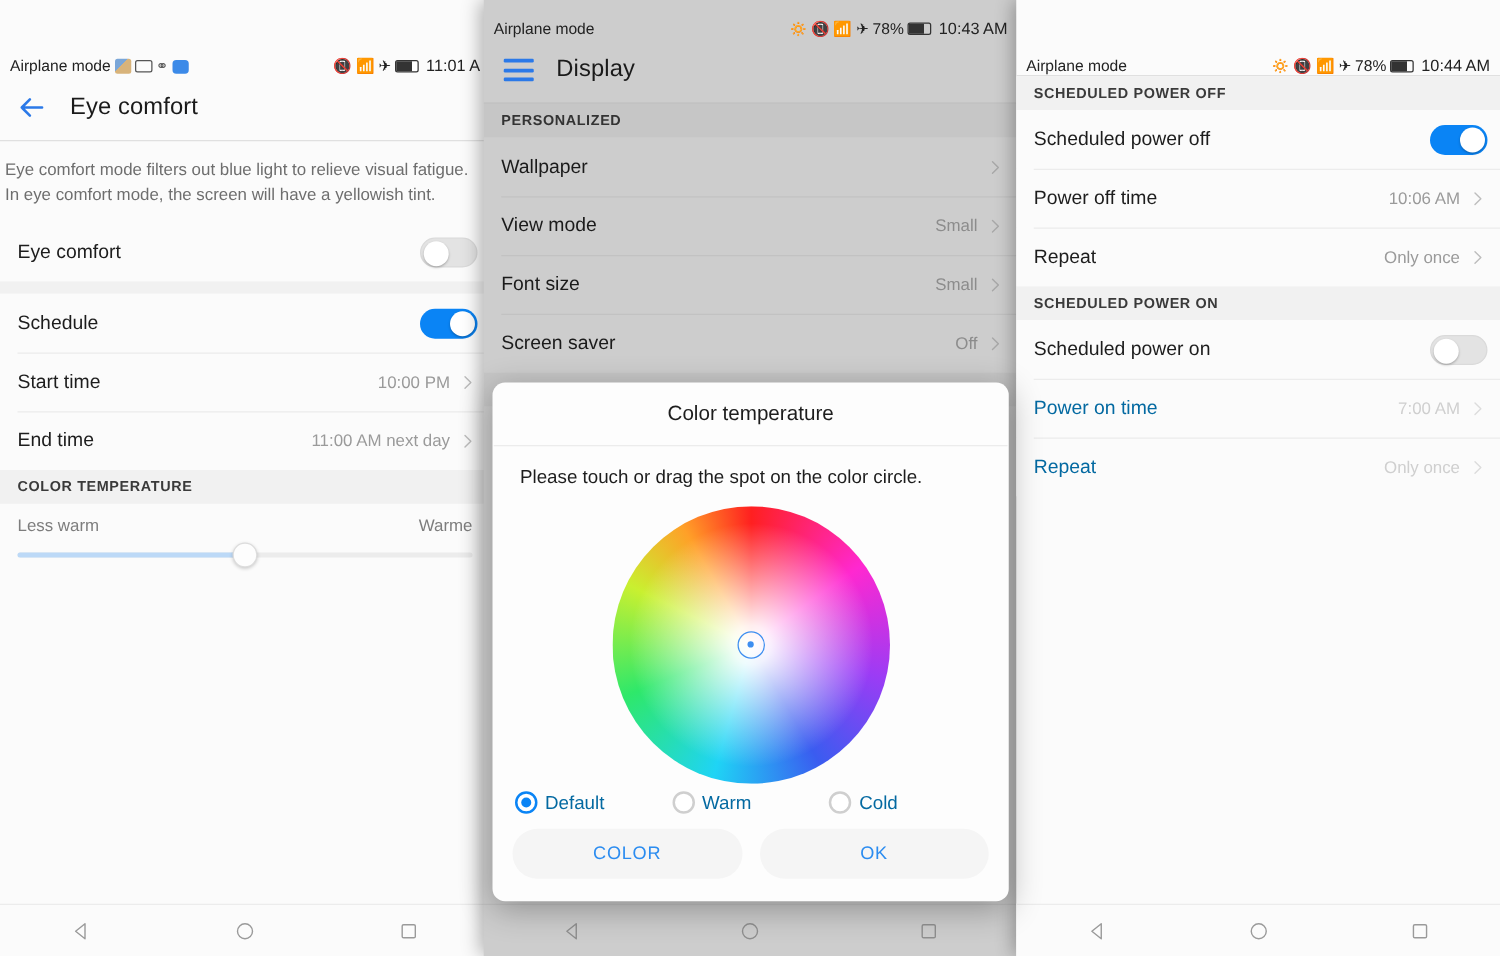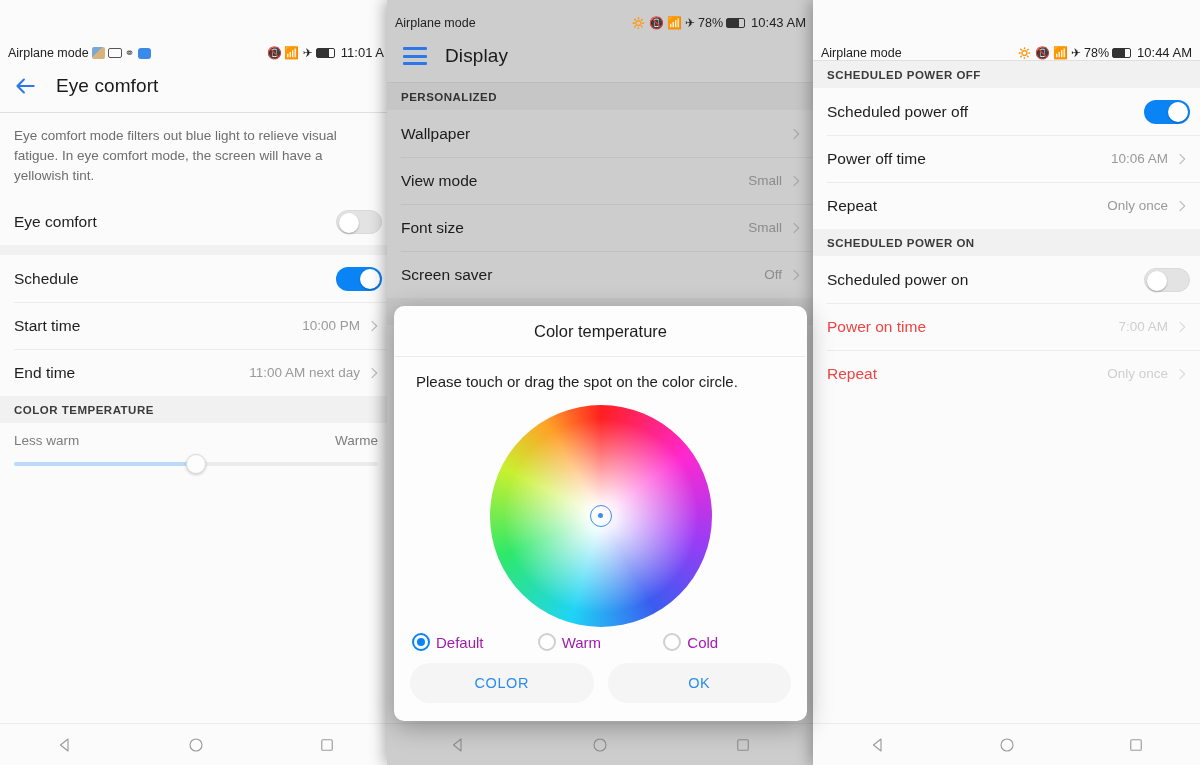--- a/index.html
+++ b/index.html
@@ -33,35 +33,35 @@
 
   .divider-strong { height:1px; background:#e0e0e0; }
 
   .section-head {
     background: #f1f1f1; color: #3a3a3a;
     font-size: 11.5px; font-weight: bold; letter-spacing: .5px;
     padding: 8px 14px 7px 14px;
   }
   .desc {
     font-size: 13.5px; color: #6e6e6e; line-height: 20px;
-    padding: 13px 14px 12px 14px;
+    padding: 13px 14px 12px 4px;
   }
 
   .row {
     display: flex; align-items: center;
     height: 47px; padding: 0 10px 0 14px;
     background: #fbfbfb;
     position: relative;
   }
   .row + .row::before{
     content:""; position:absolute; left:14px; right:0; top:0; height:1px; background:#ececec;
   }
   .row .label { font-size: 15.5px; color: #1d1d1d; flex: 1; white-space: nowrap; }
   .row .value { font-size: 13.5px; color: #9a9a9a; white-space: nowrap; }
-  .row.dim .label { color: #ef4444; }
+  .row.dim .label { color: #0369a1; }
   .row.dim .value { color: #cfcfcf; }
   .chev { width: 16px; height: 16px; margin-left: 6px; flex:none; }
 
   
   .switch { width: 46px; height: 24px; border-radius: 12px; position: relative; flex:none; }
   .switch.on { background: #0a84f5; }
   .switch.off { background: #e3e3e3; border:1px solid #dadada; }
   .switch .knob {
     position:absolute; top:2px; width:20px; height:20px; border-radius:50%;
     background:#fff; box-shadow: 0 1px 2px rgba(0,0,0,.28);
@@ -132,21 +132,21 @@
     border-radius:50%; border:1.6px solid #3d8ef0; background: rgba(255,255,255,.18);
     display:flex; align-items:center; justify-content:center; }
   .spot .dot { width:5px; height:5px; border-radius:50%; background:#3d8ef0; }
 
   .radios { display:flex; align-items:center; padding: 0 18px 10px; gap: 0; }
   .radio { display:flex; align-items:center; gap:6px; flex:1; }
   .radio .ring { width:18px; height:18px; border-radius:50%; border:2px solid #cfcfcf; background:#fff; flex:none; }
   .radio.sel .ring { border: 2px solid #0a84f5; position:relative; }
   .radio.sel .ring::after { content:""; position:absolute; left:3px; top:3px; width:8px; height:8px;
     border-radius:50%; background:#0a84f5; }
-  .radio span { font-size: 15px; color:#a21caf; }
+  .radio span { font-size: 15px; color:#0369a1; }
 
   .dlg-actions { display:flex; gap:14px; padding: 2px 16px 18px; }
   .dlg-btn { flex:1; height:40px; border-radius:20px; background:#f5f5f5;
     display:flex; align-items:center; justify-content:center;
     font-size:14.5px; color:#2b8cf0; letter-spacing:.6px; border: none; cursor:pointer;
     font-family:"Liberation Sans", sans-serif; }
 </style>
 </head>
 <body>
 

